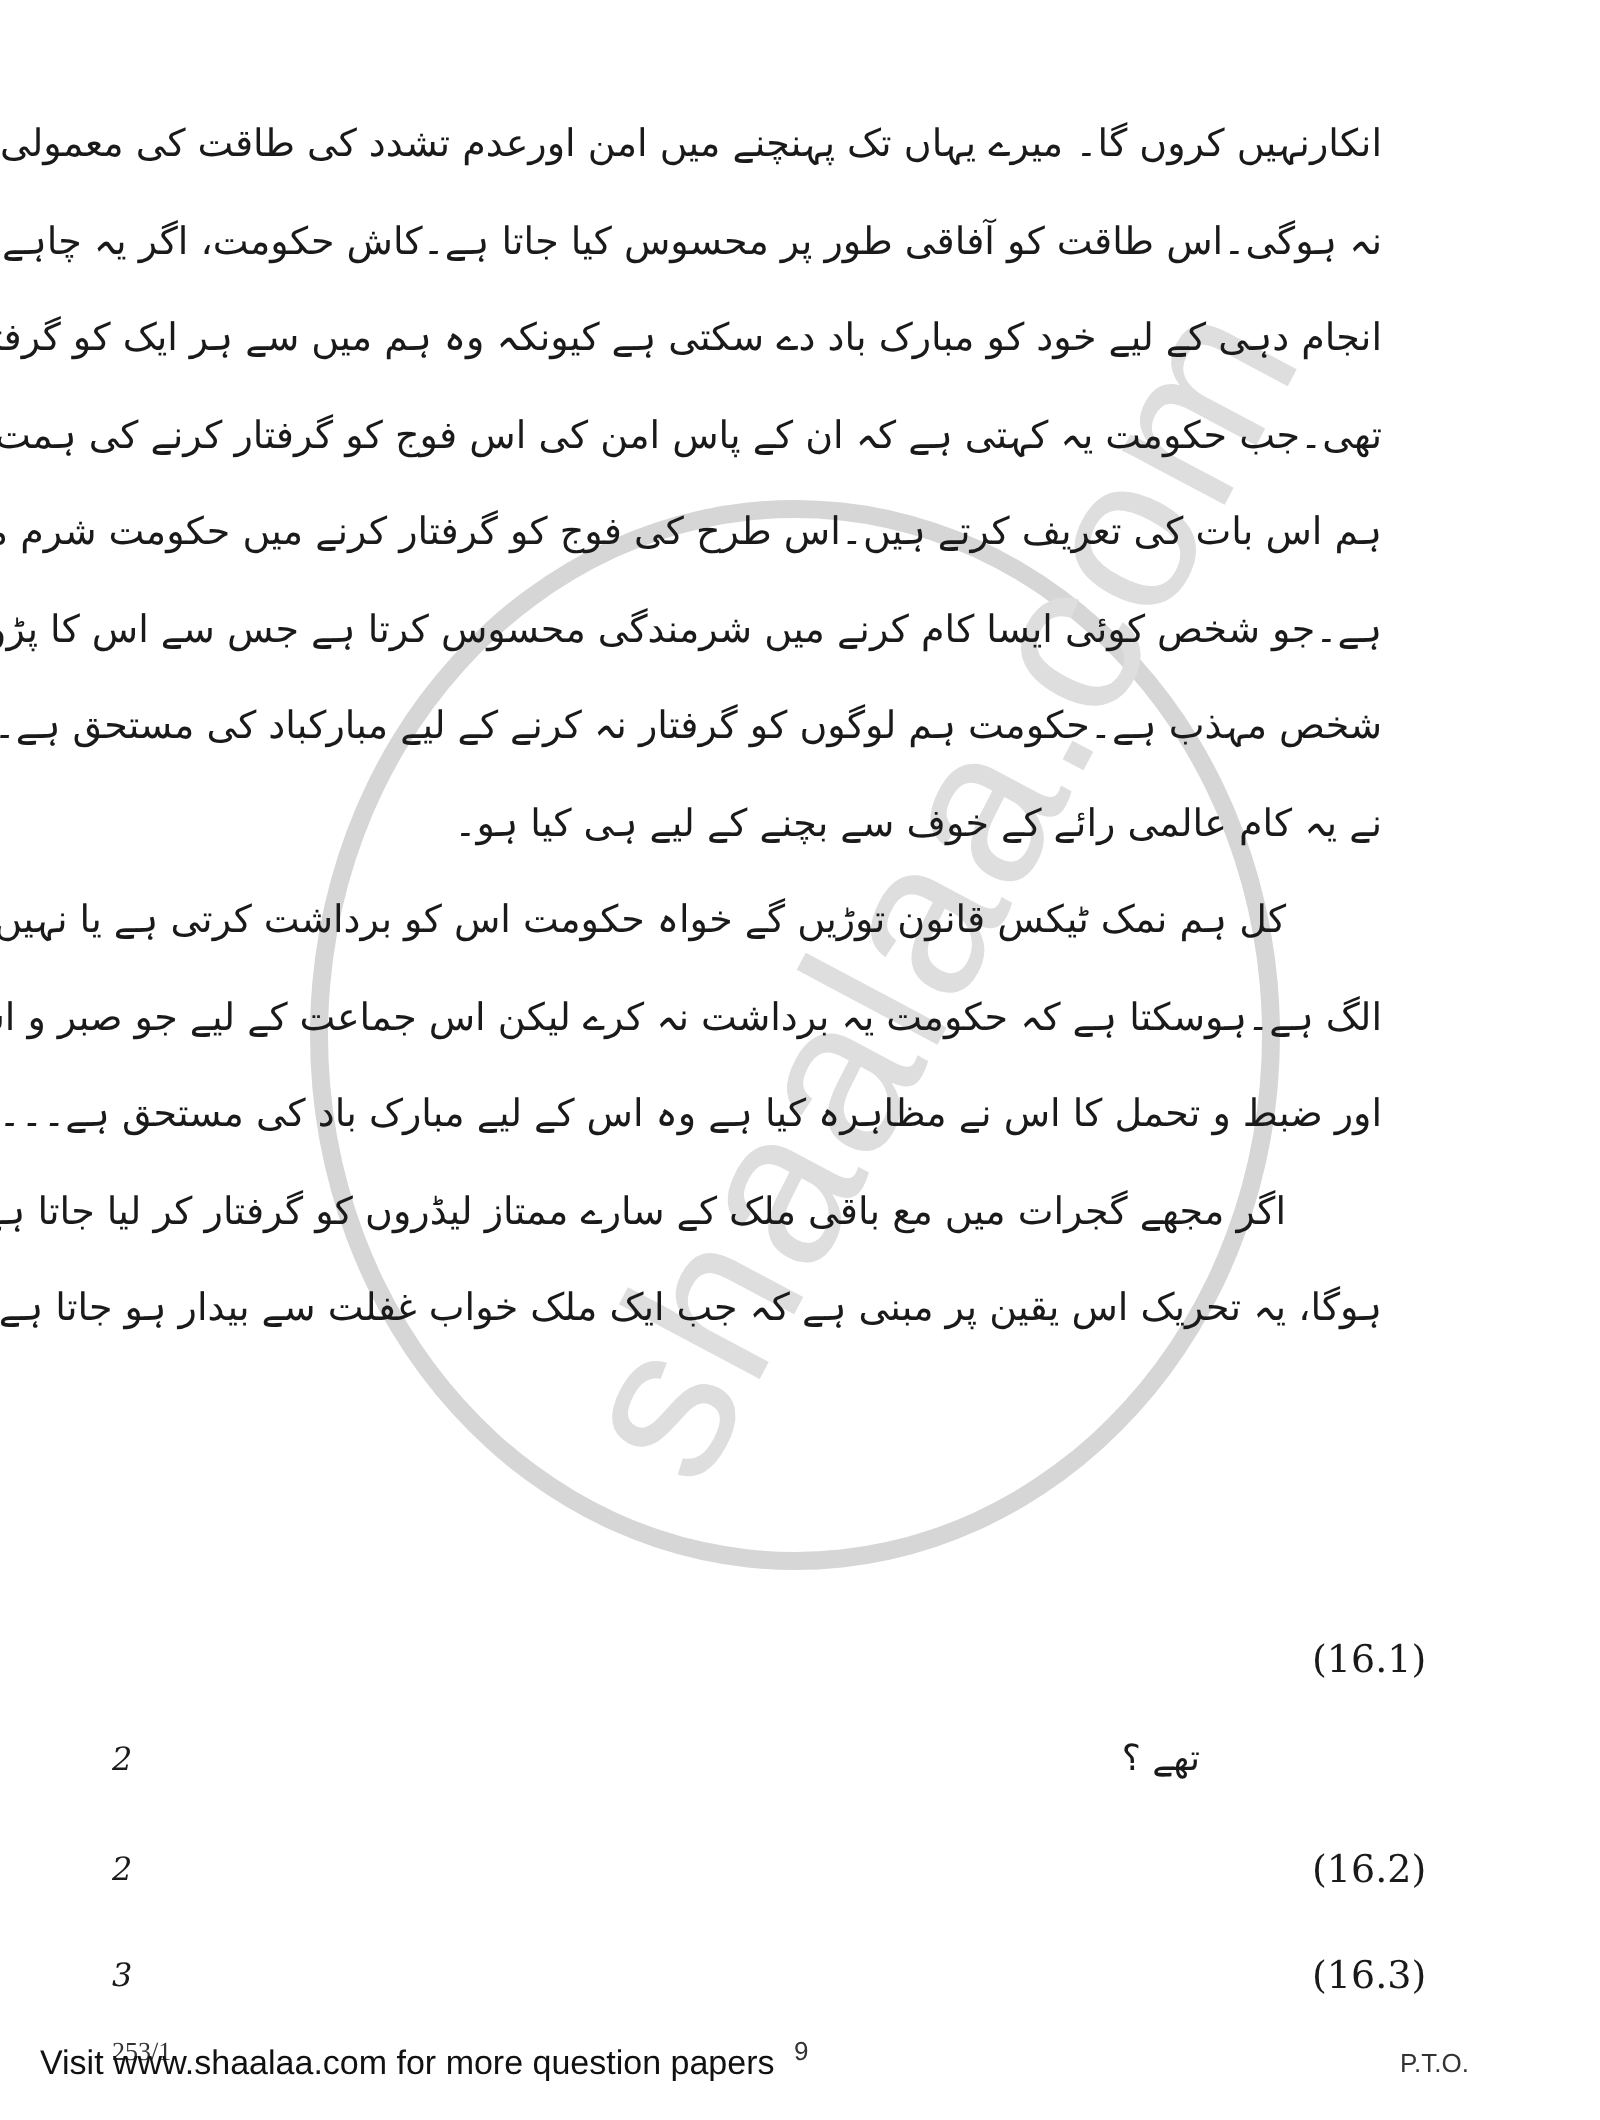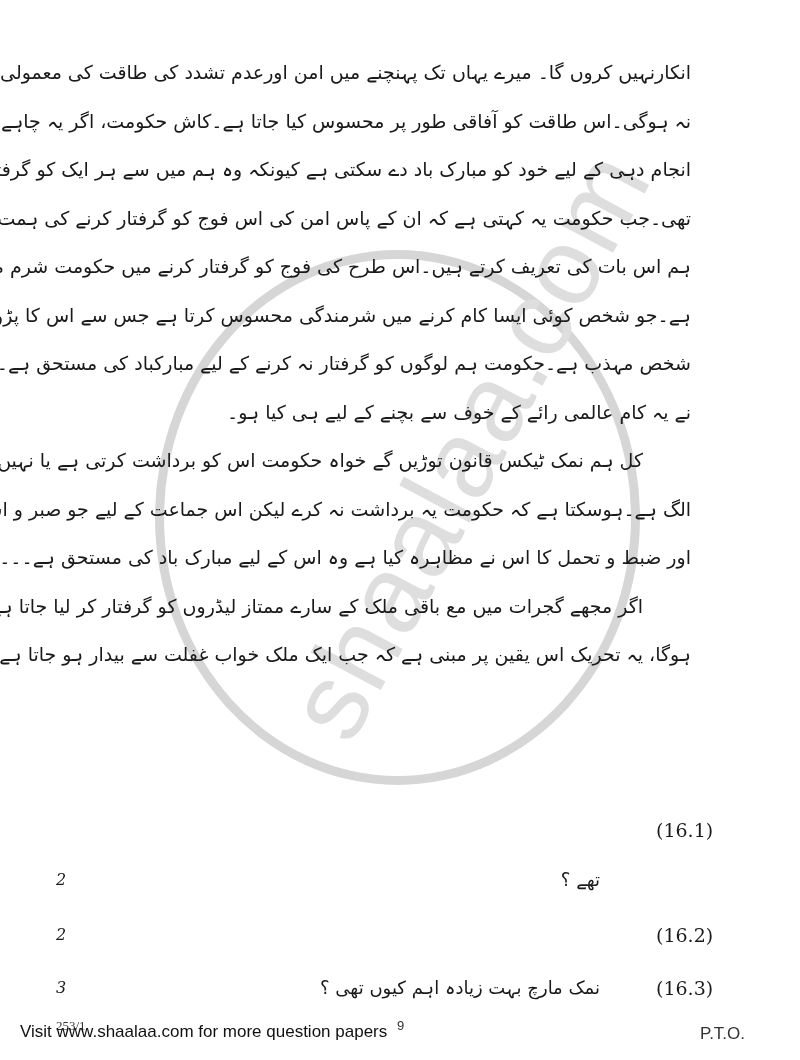--- a/index.html
+++ b/index.html
@@ -129,21 +129,21 @@
       font-family: "Liberation Sans", sans-serif;
       font-size: 13px;
       color: #333;
       z-index: 1;
     }
     .footer-pto {
       position: absolute;
       left: 700px;
       top: 1024px;
       font-family: "Liberation Sans", sans-serif;
-      font-size: 17px;
+      font-size: 13px;
       color: #333;
       z-index: 1;
     }
     .footer-visit {
       position: absolute;
       left: 20px;
       top: 1022px;
       font-family: Liberation Sans, sans-serif;
       font-size: 17px;
       color: #111;
@@ -183,21 +183,20 @@
       <span class="q-marks">2</span>
       <span class="q-text">تھے ؟</span>
     </div>
     <div class="q-row" style="top: 115px;">
       <span class="q-marks">2</span>
       <span class="q-number">(16.2)</span>
     </div>
     <div class="q-row" style="top: 168px;">
       <span class="q-marks">3</span>
       <span class="q-number">(16.3)</span>
-      <span class="q-text">نمک مارچ بہت زیادہ اہم کیوں تھی ؟</span>
     </div>
   </div>
 
   <div class="footer-code">253/1</div>
   <div class="footer-page">9</div>
   <div class="footer-pto">P.T.O.</div>
   <div class="footer-visit">Visit www.shaalaa.com for more question papers</div>
 
 </div>
 

